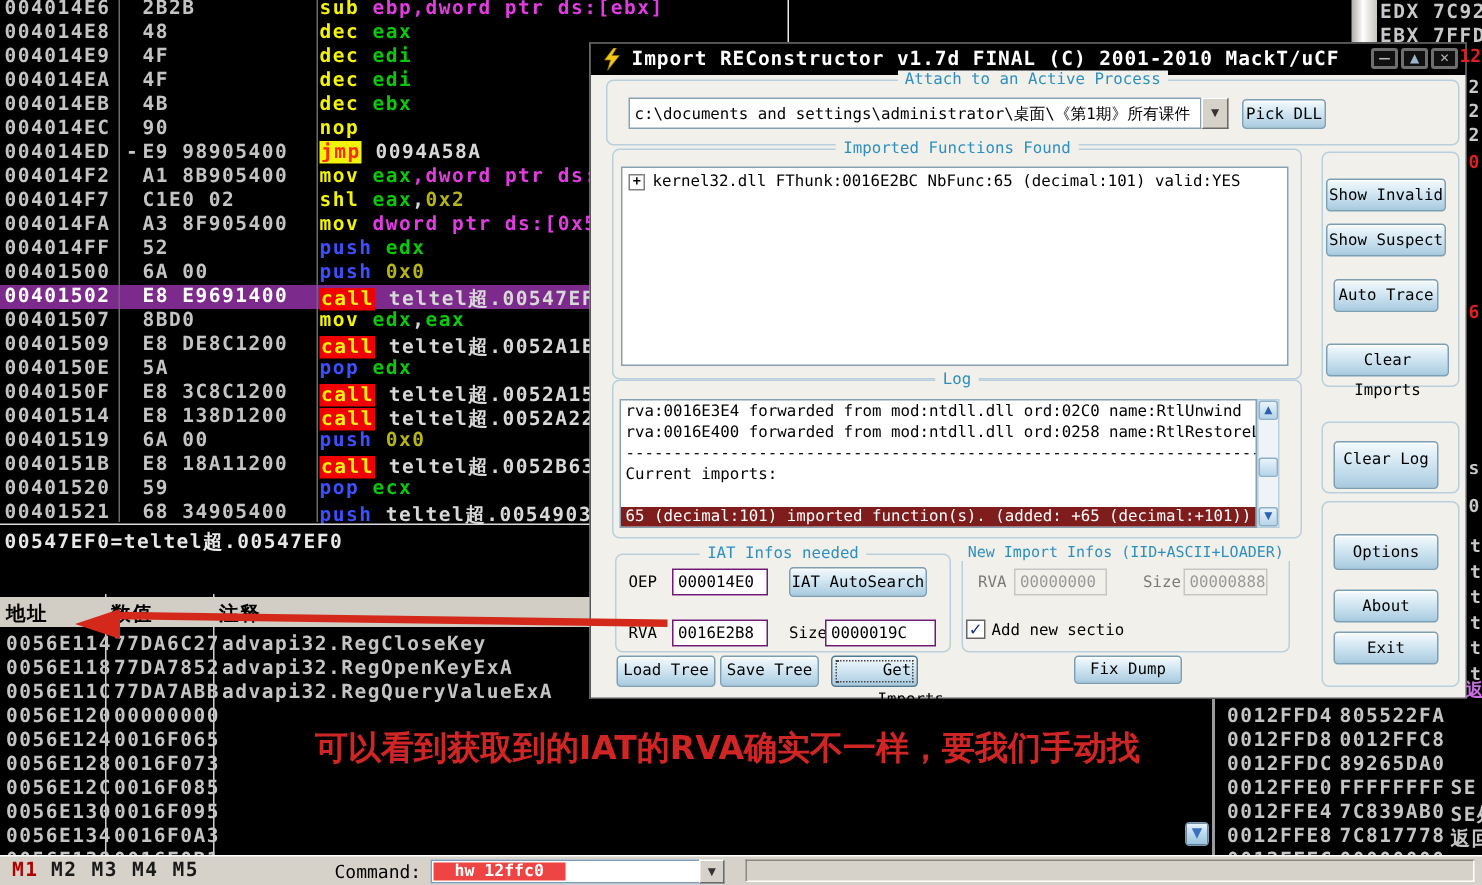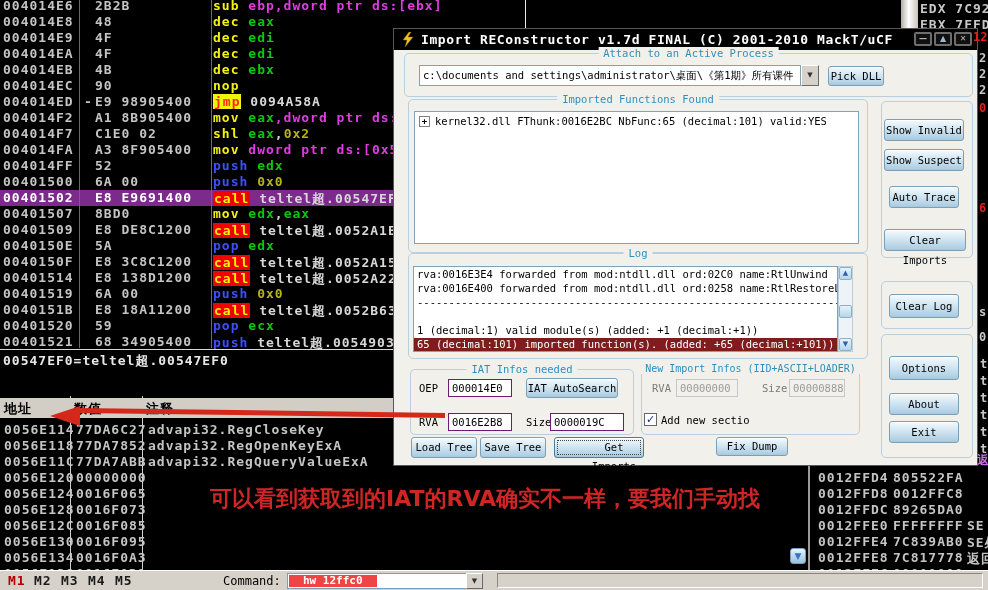--- a/index.html
+++ b/index.html
@@ -405,48 +405,48 @@
     <div class="grp" style="left:487px;top:72px;width:90px;height:155px;"></div>
     <div id="side1-host"></div>
 
     <div class="grp" style="left:14px;top:224px;width:458px;height:104px;">
       <div class="grp-label">Log</div>
     </div>
     <div class="whitebox" id="log-list" style="left:19px;top:237px;width:425px;height:86px;">
         <div class="logline" style="top: 1px;">rva:0016E3E4 forwarded from mod:ntdll.dll ord:02C0 name:RtlUnwind</div>
         <div class="logline" style="top: 15px;">rva:0016E400 forwarded from mod:ntdll.dll ord:0258 name:RtlRestoreLast</div>
         <div class="logline" style="top: 29px;">--------------------------------------------------------------------</div>
-        <div class="logline" style="top: 57px;">1 (decimal:1) valid module(s) (added: +1 (decimal:+1))</div>
+        <div class="logline" style="top: 43px;">Current imports:</div>
         <div class="logline sel" style="top: 71px;">65 (decimal:101) imported function(s). (added: +65 (decimal:+101))</div>
       </div>
     <div id="log-scroll">
       <div class="sbtn" style="top:0;">▲</div>
       <div class="sbtn" style="top:38px;"></div>
       <div class="sbtn" style="top:71px;">▼</div>
     </div>
 
     <div class="grp" style="left:487px;top:252px;width:90px;height:46px;"></div>
-    <div class="xbtn" style="left:495px;top:265px;width:70px;height:24px;line-height:22px;">Clear Log</div>
+    <div class="xbtn" style="left:495px;top:265px;width:70px;height:32px;line-height:22px;">Clear Log</div>
 
     <div class="grp" style="left:487px;top:305px;width:90px;height:122px;"></div>
     <div id="misc-host"></div>
 
     <div class="grp" style="left:16px;top:340px;width:222px;height:64px;">
       <div class="grp-label">IAT Infos needed</div>
     </div>
     <div class="small-label" style="left:25px;top:353px;">OEP</div>
     <input class="fld" style="left: 54px; top: 350px; width: 64px; height: 18px;" value="000014E0">
     <div class="xbtn" style="left:132px;top:349px;width:92px;height:20px;line-height:18px;">IAT AutoSearch</div>
     <div class="small-label" style="left:25px;top:387px;">RVA</div>
     <input class="fld" style="left: 54px; top: 384px; width: 64px; height: 18px;" value="0016E2B8">
     <div class="small-label" style="left:132px;top:387px;">Size</div>
     <input class="fld" style="left: 156px; top: 384px; width: 74px; height: 18px;" value="0000019C">
     <div class="xbtn" style="left:17px;top:408px;width:66px;height:21px;line-height:19px;">Load Tree</div>
     <div class="xbtn" style="left:86px;top:408px;width:66px;height:21px;line-height:19px;">Save Tree</div>
-    <div class="xbtn focus" style="left:160px;top:408px;width:90px;height:21px;line-height:19px;padding-left:30px;">Get Imports</div>
+    <div class="xbtn focus" style="left:160px;top:408px;width:58px;height:21px;line-height:19px;padding-left:30px;">Get Imports</div>
 
     <div class="grp" style="left:247px;top:340px;width:217px;height:64px;">
       <div class="grp-label" style="font-size:10px;">New Import Infos (IID+ASCII+LOADER)</div>
     </div>
     <div class="small-label" style="left:258px;top:353px;color:#7a7a7a;">RVA</div>
     <input class="fld dis" style="left: 282px; top: 350px; width: 62px; height: 18px;" disabled="" value="00000000">
     <div class="small-label" style="left:368px;top:353px;color:#7a7a7a;">Size</div>
     <input class="fld dis" style="left: 395px; top: 350px; width: 56px; height: 18px;" disabled="" value="00000888">
     <div id="cbx">
       <span>✓</span>

